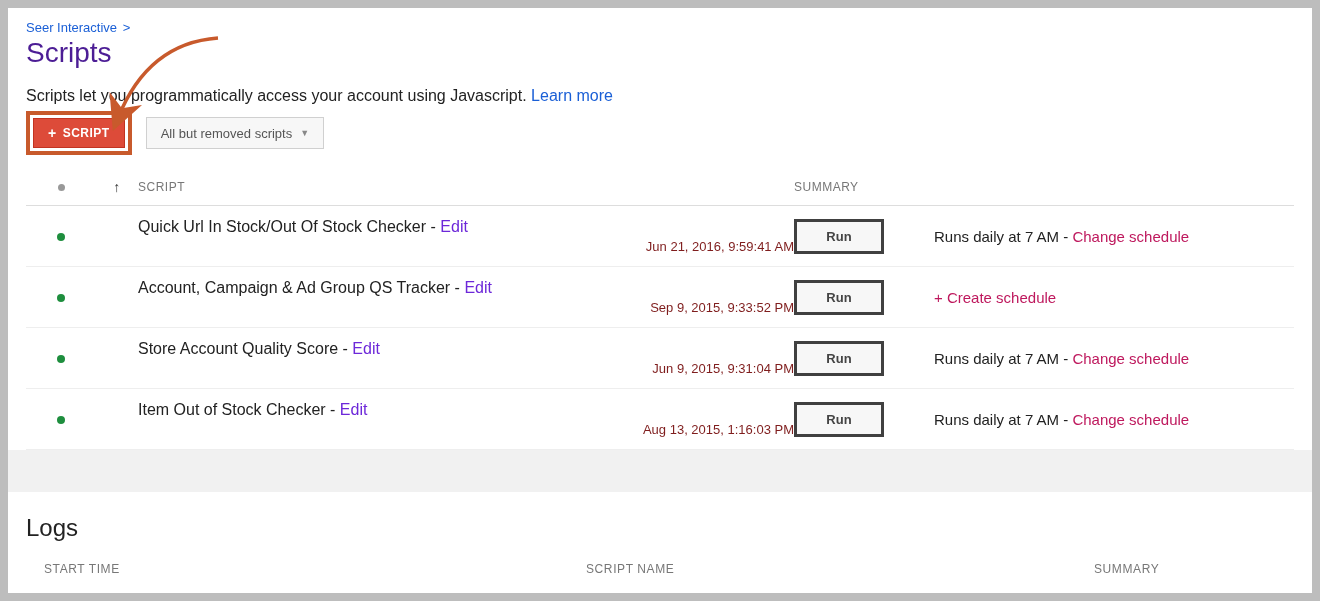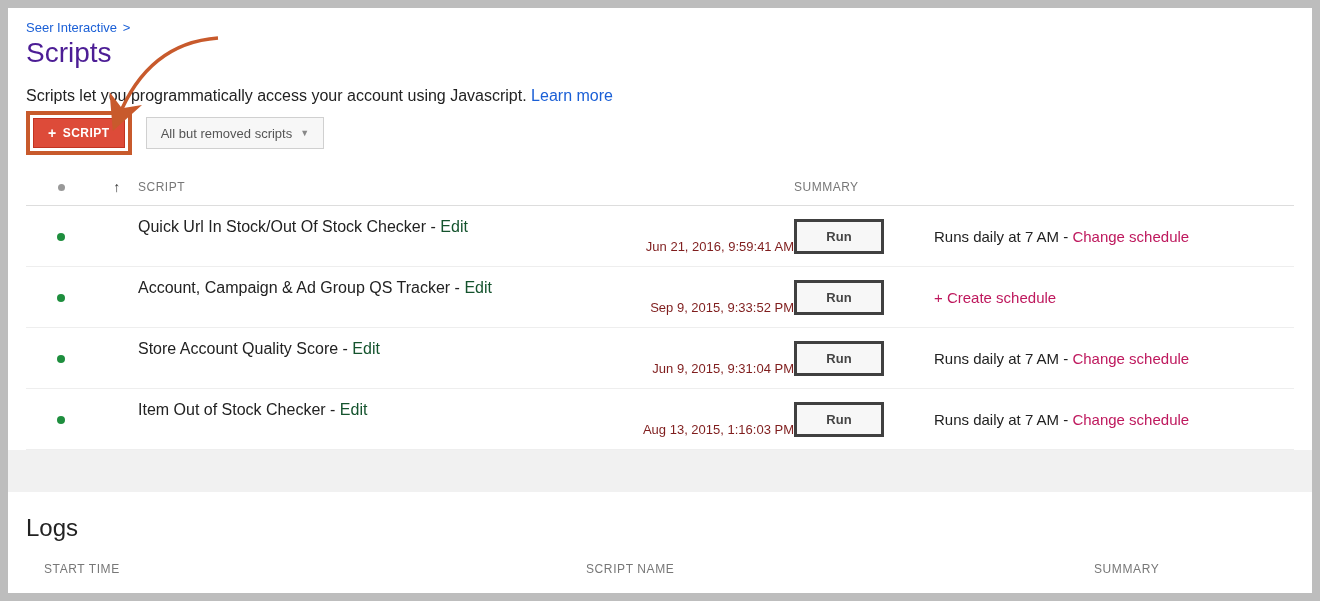--- a/index.html
+++ b/index.html
@@ -125,21 +125,21 @@
     .green-dot {
       width: 8px; height: 8px; border-radius: 50%;
       background: #1e8e3e;
       display: inline-block;
     }
     .script-name {
       font-size: 16px;
       color: #222;
     }
     .script-name .edit {
-      color: #14532d;
+      color: #6d28d9;
       cursor: pointer;
     }
     .script-date {
       font-size: 13px;
       color: #7f1d1d;
       margin-top: 3px;
       text-align: right;
     }
     .run-btn {
       background: #f7f7f7;

